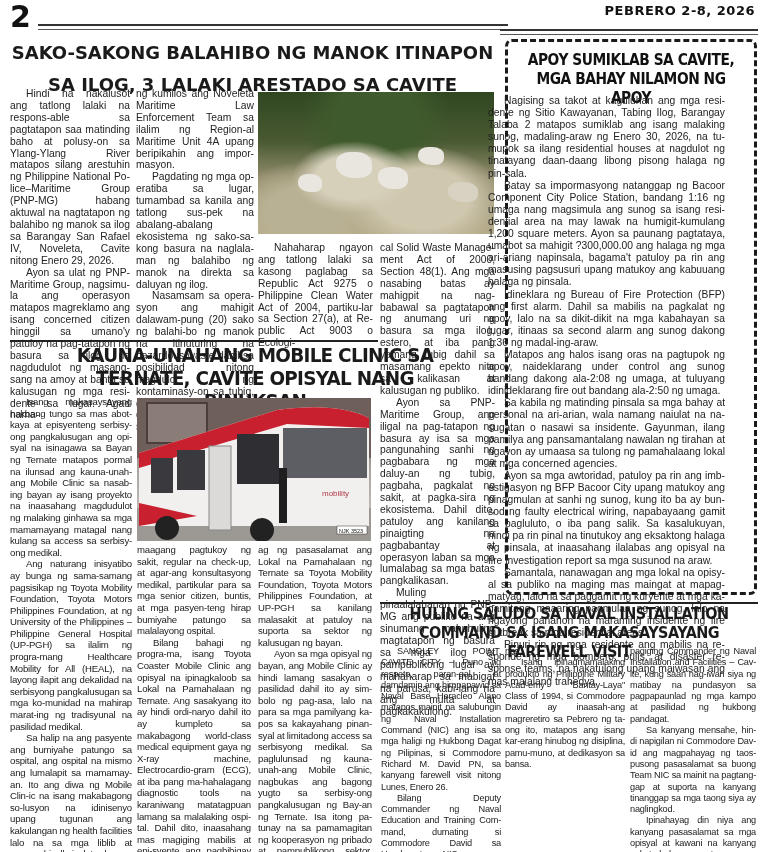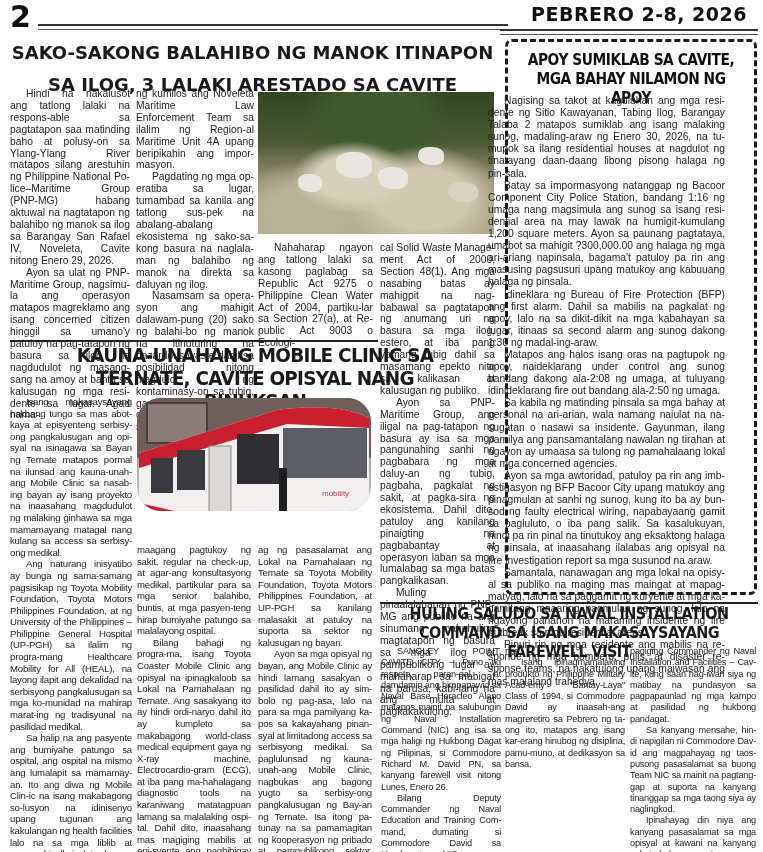--- a/index.html
+++ b/index.html
@@ -2,35 +2,35 @@
 <html><head>
 <meta charset="utf-8">
 <style>
   * { box-sizing: border-box; margin: 0; padding: 0; }
   html, body { width: 763px; height: 852px; background: #fff; overflow: hidden; }
   body { position: relative; font-family: "Liberation Sans", sans-serif; color: #1a1a1a; }
   .abs { position: absolute; }
   .pagenum { left: 10px; top: 2px; font-family: "DejaVu Sans", sans-serif; font-weight: 900; font-size: 30px; line-height: 30px; color: #111; }
   .rule-top { left: 38px; top: 24px; width: 470px; height: 6px; border-top: 2px solid #333; border-bottom: 1px solid #555; }
   .rule-top2 { left: 500px; top: 29px; width: 258px; height: 6px; border-top: 2px solid #333; border-bottom: 1px solid #555; }
-  .dateline { right: 16px; top: 3px; font-family: "DejaVu Sans", sans-serif; font-weight: 900; font-size: 19px; letter-spacing: 0.5px; color: #111; }
+  .dateline { right: 8px; top: 3px; font-family: "DejaVu Sans", sans-serif; font-weight: 900; font-size: 13px; letter-spacing: 0.5px; color: #111; }
   .head1 { left: 10px; top: 37px; width: 485px; text-align: center; font-family: "DejaVu Sans", sans-serif; font-weight: 900; font-size: 18px; line-height: 32px; color: #1a1a1a; }
   .col { font-size: 10.3px; line-height: 11.9px; text-align: justify; hyphens: manual; color: #222; }
   .col p { text-indent: 16px; }
   .col p.noind { text-indent: 0; }
   .photo1 { left: 258px; top: 92px; width: 236px; height: 142px; background:
       radial-gradient(ellipse at 40% 60%, #d6d0bb 0 18%, transparent 30%),
       radial-gradient(ellipse at 70% 75%, #cfc7ae 0 20%, transparent 35%),
       radial-gradient(ellipse at 20% 85%, #b9b193 0 15%, transparent 30%),
       radial-gradient(ellipse at 50% 20%, #3f5a2c 0 25%, transparent 45%),
       linear-gradient(180deg, #2f4721 0%, #4a5a33 35%, #8f8a6b 60%, #b5ab8a 100%); }
   .photo1 .bag { position: absolute; background: #e8e6df; border-radius: 40% 45% 35% 50%; }
   .rule-mid { left: 10px; top: 340px; width: 485px; height: 2px; background: #222; }
   .head2 { left: 40px; top: 344px; width: 430px; text-align: center; font-family: "DejaVu Sans", sans-serif; font-weight: 900; font-size: 20px; line-height: 23px; letter-spacing: -0.8px; transform: scaleX(0.92); transform-origin: center; color: #1a1a1a; }
-  .photo2 { left: 137px; top: 398px; width: 234px; height: 113px; overflow: hidden; background: linear-gradient(180deg,#6b5a55 0%,#7c6f6a 25%,#a9a4a0 50%,#cfcac5 100%); border-radius: 24px; }
+  .photo2 { left: 137px; top: 398px; width: 234px; height: 143px; overflow: hidden; background: linear-gradient(180deg,#6b5a55 0%,#7c6f6a 25%,#a9a4a0 50%,#cfcac5 100%); }
   .sidebox { left: 505px; top: 39px; width: 252px; height: 556px; border: 3px dashed #1a1a1a; border-radius: 7px; }
   .head3 { left: 512px; top: 51px; width: 238px; text-align: center; font-family: "DejaVu Sans", sans-serif; font-weight: 900; font-size: 15px; line-height: 19px; letter-spacing: -0.5px; transform: scaleX(0.92); transform-origin: center; color: #111; }
   .rule-side { left: 380px; top: 602px; width: 378px; height: 2px; background: #222; }
   .head4 { left: 380px; top: 605px; width: 378px; text-align: center; font-family: "DejaVu Sans", sans-serif; font-weight: 900; font-size: 15.5px; line-height: 19px; letter-spacing: -0.6px; transform: scaleX(0.93); transform-origin: center; color: #1a1a1a; }
   .col.tight { font-size: 9.6px; line-height: 11.6px; letter-spacing: -0.2px; }
   .col.box { font-size: 10.3px; line-height: 12.1px; }
 </style>
 </head>
 <body>
 
@@ -94,21 +94,21 @@
     <text x="185" y="98" font-size="8" fill="#b03a48" font-family="Liberation Sans, sans-serif">mobility</text>
     <rect x="200" y="128" width="30" height="8" fill="#fff" stroke="#333" stroke-width="0.5"></rect>
     <text x="202" y="135" font-size="5.5" fill="#111" font-family="Liberation Sans, sans-serif">NJK 3523</text>
     <circle cx="30" cy="130" r="12" fill="#222"></circle>
     <circle cx="125" cy="132" r="12" fill="#222"></circle>
     <rect x="142" y="70" width="8" height="55" fill="#1e1e1e"></rect>
   </svg>
 </div>
 
 <div class="abs col tight" style="left:137px; top:544px; width:114px;">
-  <p class="noind">maagang pagtukoy ng sakit, regular na check-up, at agar-ang konsultasyong medikal, partikular para sa mga senior balahibo, buntis, at mga pasyen-teng hirap bumiyahe patungo sa malalayong ospital.</p>
+  <p class="noind">maagang pagtukoy ng sakit, regular na check-up, at agar-ang konsultasyong medikal, partikular para sa mga senior citizen, buntis, at mga pasyen-teng hirap bumiyahe patungo sa malalayong ospital.</p>
   <p>Bilang bahagi ng progra-ma, isang Toyota Coaster Mobile Clinic ang opisyal na ipinagkaloob sa Lokal na Pamahalaan ng Ternate. Ang sasakyang ito ay hindi ordi-naryo dahil ito ay kumpleto sa makabagong world-class medical equipment gaya ng X-ray machine, Electrocardio-gram (ECG), at iba pang ma-hahalagang diagnostic tools na karaniwang matatagpuan lamang sa malalaking ospi-tal. Dahil dito, inaasahang mas magiging mabilis at epi-syente ang pagbibigay ng paunang diagnosis at medikal na pagsusuri, na kritikal sa pag-iwas sa mas malulub-hang komplikasyon ng sakit.</p>
 
 </div>
 <div class="abs col tight" style="left:258px; top:544px; width:114px;">
   <p class="noind">ag ng pasasalamat ang Lokal na Pamahalaan ng Ternate sa Toyota Mobility Foundation, Toyota Motors Philippines Foundation, at UP-PGH sa kanilang malasakit at patuloy na suporta sa sektor ng kalusugan ng bayan.</p>
   <p>Ayon sa mga opisyal ng bayan, ang Mobile Clinic ay hindi lamang sasakyan o pasilidad dahil ito ay sim-bolo ng pag-asa, lalo na para sa mga pamilyang ka-pos sa kakayahang pinan-syal at limitadong access sa serbisyong medikal. Sa paglulunsad ng kauna-unah-ang Mobile Clinic, nagbukas ang bagong yugto sa serbisy-ong pangkalusugan ng Bay-an ng Ternate. Isa itong pa-tunay na sa pamamagitan ng kooperasyon ng pribado at pampublikong sektor, posibleng makamit ang layun-ing walang maiiwang Pilipino pagdating sa serbisyong medikal.</p>
 </div>
 
 <div class="abs sidebox"></div>
 <h2 class="abs head3">APOY SUMIKLAB SA CAVITE, MGA BAHAY NILAMON NG APOY</h2>

